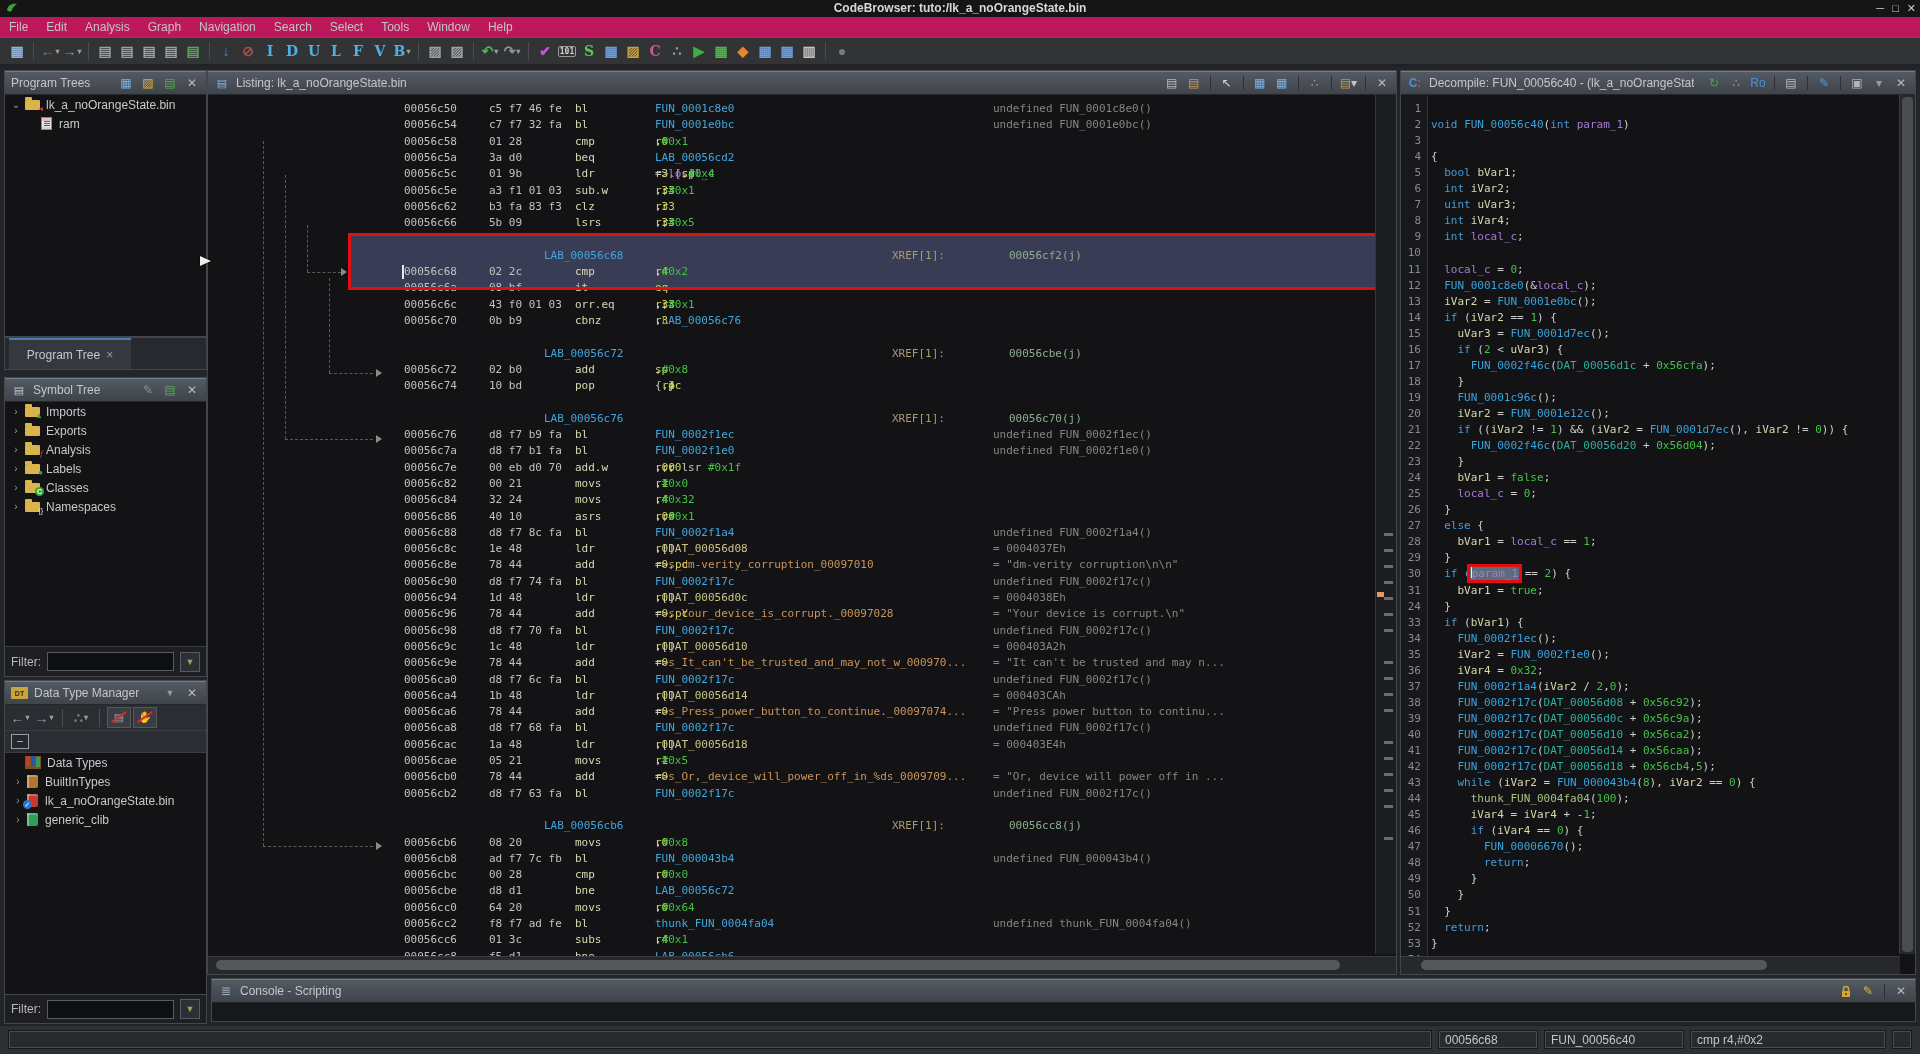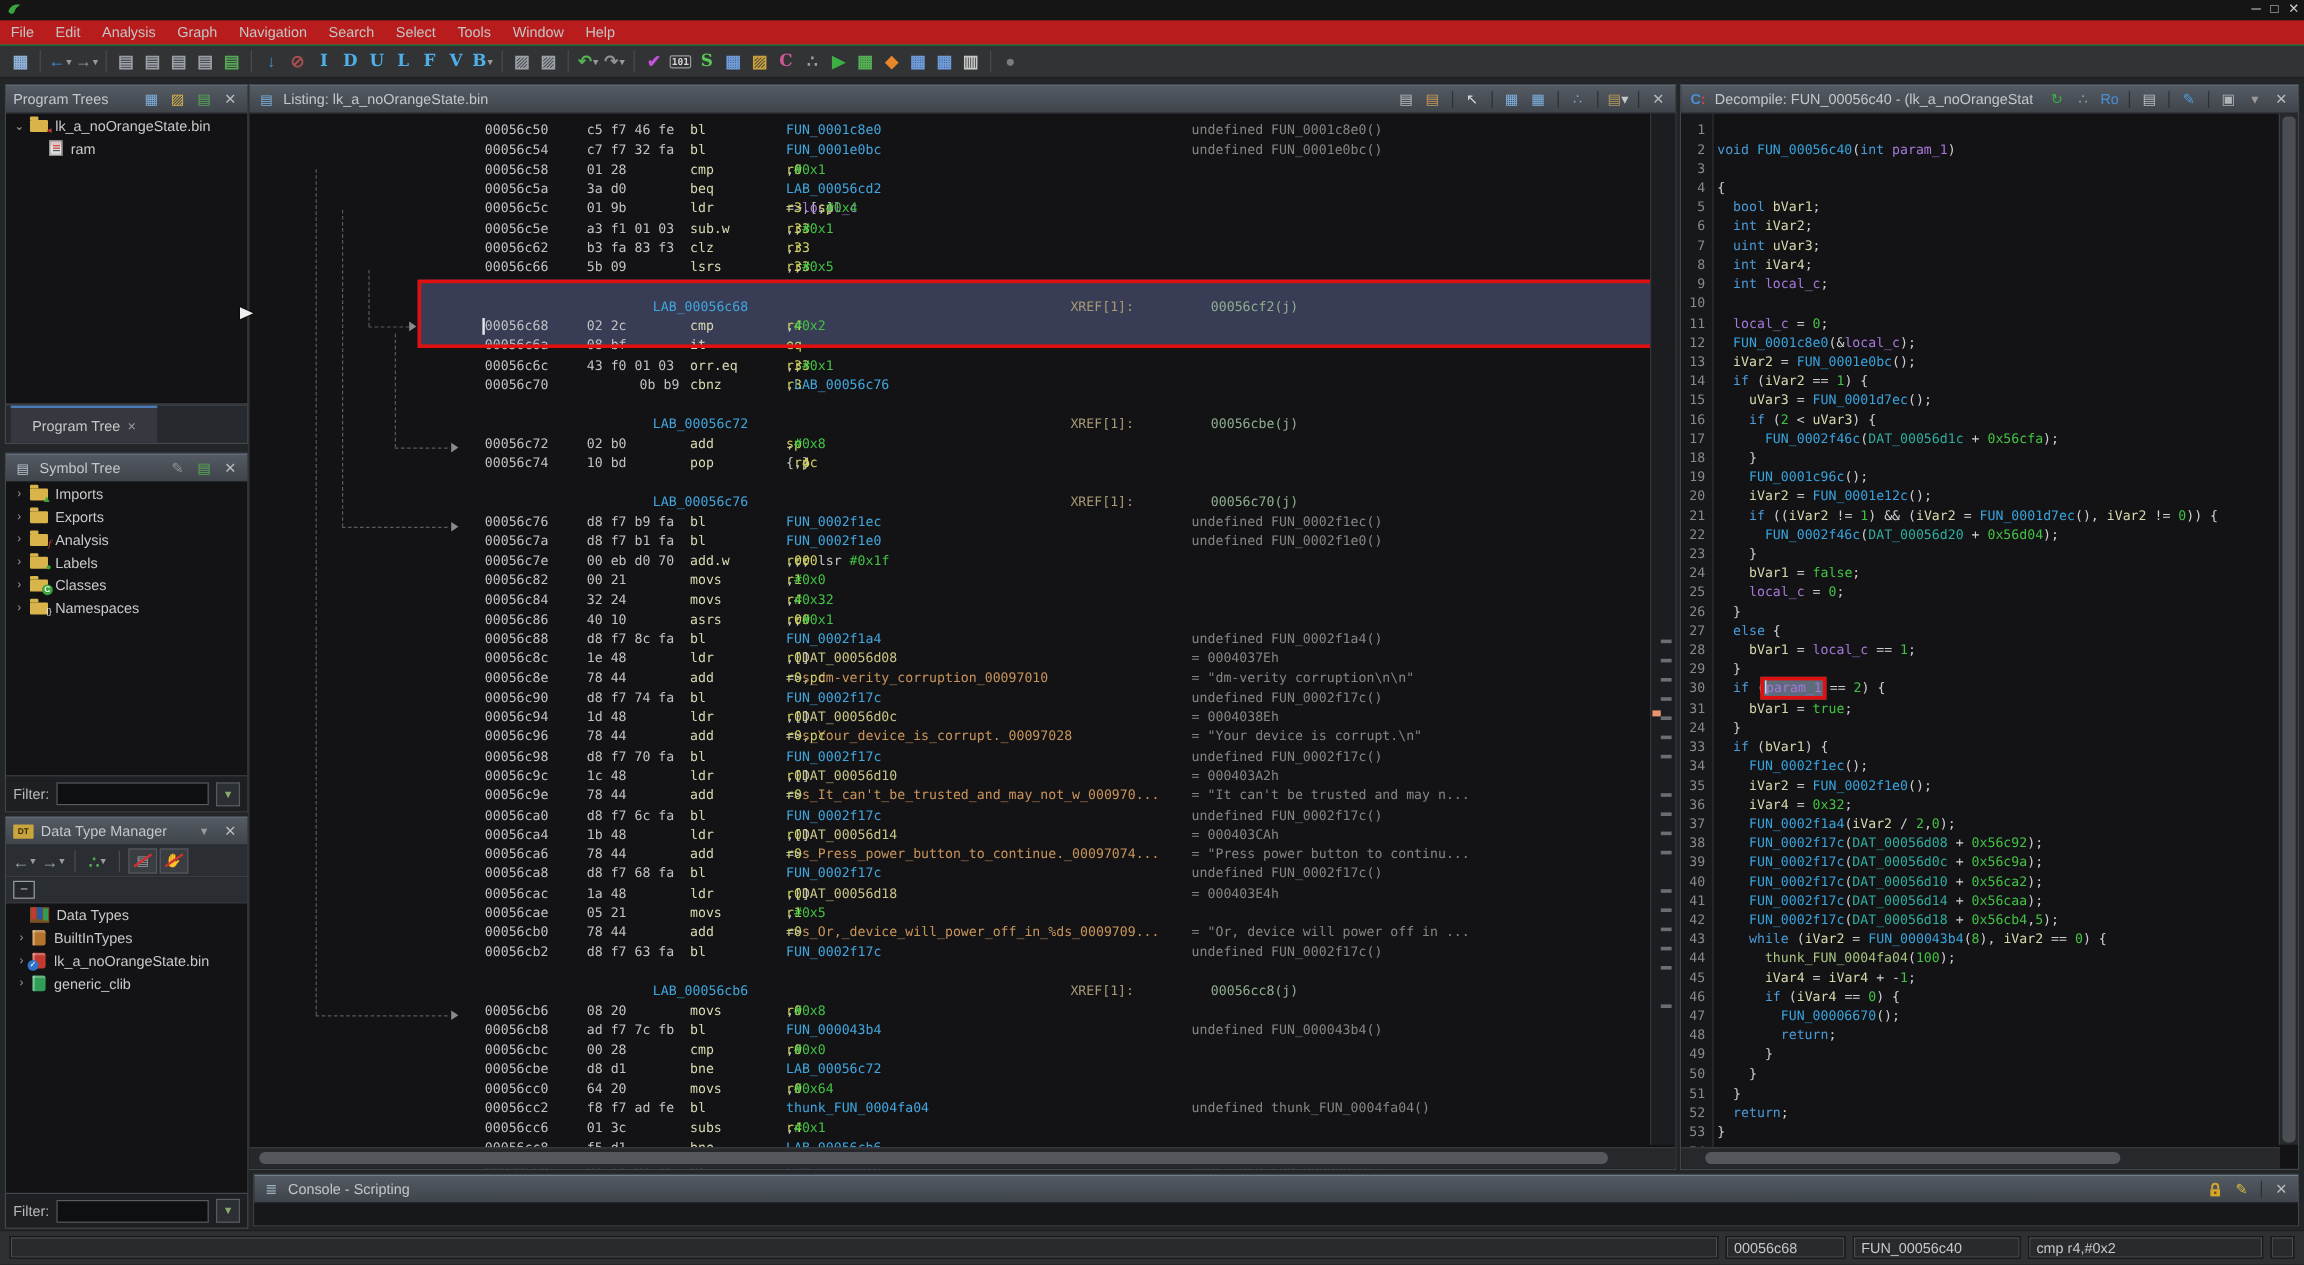--- a/index.html
+++ b/index.html
@@ -5,21 +5,21 @@
   html,body{margin:0;padding:0;background:#101113;}
   #root{position:relative;width:1920px;height:1054px;background:#232629;overflow:hidden;
         font-family:"Liberation Sans",sans-serif;color:#c6c6c6;}
   .mono{font-family:"DejaVu Sans Mono",monospace;}
   
   #titlebar{position:absolute;left:0;top:0;width:100%;height:17px;background:#151515;}
   #title-text{position:absolute;left:0;right:0;top:1px;text-align:center;font-size:12px;font-weight:bold;color:#d8d8d8;}
   #app-icon{position:absolute;left:6px;top:2px;width:12px;height:12px;}
   .winbtns{position:absolute;right:4px;top:0;display:flex;gap:8px;color:#cfcfcf;font-size:11px;line-height:17px;}
   .winbtns span{cursor:default;}
-  #menubar{position:absolute;left:0;top:17px;width:100%;height:20px;background:#b91c1c;border-bottom:2px solid #15803d;display:flex;align-items:center;}
+  #menubar{position:absolute;left:0;top:17px;width:100%;height:20px;background:#be185d;border-bottom:2px solid #15803d;display:flex;align-items:center;}
   .menu-item{padding:0 9px;font-size:12px;color:#c4c4c4;line-height:20px;}
   #toolbar{position:absolute;left:0;top:38px;width:100%;height:28px;background:#313335;border-bottom:2px solid #202124;display:flex;align-items:center;padding-left:6px;box-sizing:border-box;}
   .tbtn{display:inline-flex;align-items:center;justify-content:center;min-width:20px;height:22px;margin:0 1px;font-size:14px;font-weight:bold;}
   .tbtn .caret{font-size:8px;color:#9a9a9a;margin-left:1px;}
   .tsep{width:1px;height:18px;background:#4a4d50;margin:0 5px;}
   .tbox{font-size:8px;border:1px solid #9a9a9a;color:#d5d5d5;padding:0 1px;border-radius:2px;font-family:"DejaVu Sans Mono",monospace;}
   
   .panel{position:absolute;background:#131316;border:1px solid #43464a;box-sizing:border-box;padding-left:16px;}
   .phead{position:absolute;left:0;top:0;right:0;height:24px;background:linear-gradient(#545a62,#3f444b);
          border-top:1px solid #707e8e;border-bottom:1px solid #24282c;display:flex;align-items:center;
@@ -107,20 +107,21 @@
 </style>
 </head>
 <body>
 
 <div id="root">
 
   <div id="titlebar">
     <svg id="app-icon" viewBox="0 0 12 12">
         <path d="M1 8 C2 3 6 1 11 2 C8 4 7 5 6 8 C5 10 3 10 1 8 Z" fill="#3aa53a"></path>
       </svg>
+    <span id="title-text">CodeBrowser: tuto:/lk_a_noOrangeState.bin</span>
     <span class="winbtns">
       <span>─</span>
       <span>□</span>
       <span>✕</span>
     </span>
   </div>
 
   <div id="menubar">
       <span class="menu-item">File</span>
       <span class="menu-item">Edit</span>
@@ -473,21 +474,21 @@
           <div class="lrow mono" style="top: 54.9px; left: 0px; right: 0px;"><span class="c-addr" style="left:196px;">00056c5a</span><span class="c-bytes" style="left:281px;">3a d0</span><span class="c-mn" style="left:367px;">beq</span><span style="left:447px;"><span class="t-ref">LAB_00056cd2</span></span></div>
           <div class="lrow mono" style="top: 71.2px; left: 0px; right: 0px;"><span class="c-addr" style="left:196px;">00056c5c</span><span class="c-bytes" style="left:281px;">01 9b</span><span class="c-mn" style="left:367px;">ldr</span><span style="left:447px;"><span class="t-reg">r3</span>=&gt;<span class="t-prm">local_c</span>,[<span class="t-reg">sp</span>,<span class="t-num">#0x4</span>]</span></div>
           <div class="lrow mono" style="top: 87.5px; left: 0px; right: 0px;"><span class="c-addr" style="left:196px;">00056c5e</span><span class="c-bytes" style="left:281px;">a3 f1 01 03</span><span class="c-mn" style="left:367px;">sub.w</span><span style="left:447px;"><span class="t-reg">r3</span>,<span class="t-reg">r3</span>,<span class="t-num">#0x1</span></span></div>
           <div class="lrow mono" style="top: 103.8px; left: 0px; right: 0px;"><span class="c-addr" style="left:196px;">00056c62</span><span class="c-bytes" style="left:281px;">b3 fa 83 f3</span><span class="c-mn" style="left:367px;">clz</span><span style="left:447px;"><span class="t-reg">r3</span>,<span class="t-reg">r3</span></span></div>
           <div class="lrow mono" style="top: 120.1px; left: 0px; right: 0px;"><span class="c-addr" style="left:196px;">00056c66</span><span class="c-bytes" style="left:281px;">5b 09</span><span class="c-mn" style="left:367px;">lsrs</span><span style="left:447px;"><span class="t-reg">r3</span>,<span class="t-reg">r3</span>,<span class="t-num">#0x5</span></span></div>
           <div class="lrow mono" style="top: 136.4px; left: 0px; right: 0px;"></div>
           <div class="lrow mono" style="top: 152.7px; left: 0px; right: 0px;"><span class="c-lab" style="left:336px;">LAB_00056c68</span><span class="c-xref" style="left:684px;">XREF[1]:</span><span class="c-xaddr" style="left:801px;">00056cf2(j)</span></div>
           <div class="lrow mono" style="top: 169px; left: 0px; right: 0px;"><span class="c-addr" style="left:196px;">00056c68</span><span class="c-bytes" style="left:281px;">02 2c</span><span class="c-mn" style="left:367px;">cmp</span><span style="left:447px;"><span class="t-reg">r4</span>,<span class="t-num">#0x2</span></span></div>
           <div class="lrow mono" style="top: 185.3px; left: 0px; right: 0px;"><span class="c-addr" style="left:196px;">00056c6a</span><span class="c-bytes" style="left:281px;">08 bf</span><span class="c-mn" style="left:367px;">it</span><span style="left:447px;"><span class="t-reg">eq</span></span></div>
           <div class="lrow mono" style="top: 201.6px; left: 0px; right: 0px;"><span class="c-addr" style="left:196px;">00056c6c</span><span class="c-bytes" style="left:281px;">43 f0 01 03</span><span class="c-mn" style="left:367px;">orr.eq</span><span style="left:447px;"><span class="t-reg">r3</span>,<span class="t-reg">r3</span>,<span class="t-num">#0x1</span></span></div>
-          <div class="lrow mono" style="top: 217.9px; left: 0px; right: 0px;"><span class="c-addr" style="left:196px;">00056c70</span><span class="c-bytes" style="left:281px;margin-left:44px;">0b b9</span><span class="c-mn" style="left:367px;">cbnz</span><span style="left:447px;"><span class="t-reg">r3</span>,<span class="t-ref">LAB_00056c76</span></span></div>
+          <div class="lrow mono" style="top: 217.9px; left: 0px; right: 0px;"><span class="c-addr" style="left:196px;">00056c70</span><span class="c-bytes" style="left:281px;">0b b9</span><span class="c-mn" style="left:367px;">cbnz</span><span style="left:447px;"><span class="t-reg">r3</span>,<span class="t-ref">LAB_00056c76</span></span></div>
           <div class="lrow mono" style="top: 234.2px; left: 0px; right: 0px;"></div>
           <div class="lrow mono" style="top: 250.5px; left: 0px; right: 0px;"><span class="c-lab" style="left:336px;">LAB_00056c72</span><span class="c-xref" style="left:684px;">XREF[1]:</span><span class="c-xaddr" style="left:801px;">00056cbe(j)</span></div>
           <div class="lrow mono" style="top: 266.8px; left: 0px; right: 0px;"><span class="c-addr" style="left:196px;">00056c72</span><span class="c-bytes" style="left:281px;">02 b0</span><span class="c-mn" style="left:367px;">add</span><span style="left:447px;"><span class="t-reg">sp</span>,<span class="t-num">#0x8</span></span></div>
           <div class="lrow mono" style="top: 283.1px; left: 0px; right: 0px;"><span class="c-addr" style="left:196px;">00056c74</span><span class="c-bytes" style="left:281px;">10 bd</span><span class="c-mn" style="left:367px;">pop</span><span style="left:447px;">{<span class="t-reg">r4</span>,<span class="t-reg">pc</span>}</span></div>
           <div class="lrow mono" style="top: 299.4px; left: 0px; right: 0px;"></div>
           <div class="lrow mono" style="top: 315.7px; left: 0px; right: 0px;"><span class="c-lab" style="left:336px;">LAB_00056c76</span><span class="c-xref" style="left:684px;">XREF[1]:</span><span class="c-xaddr" style="left:801px;">00056c70(j)</span></div>
           <div class="lrow mono" style="top: 332px; left: 0px; right: 0px;"><span class="c-addr" style="left:196px;">00056c76</span><span class="c-bytes" style="left:281px;">d8 f7 b9 fa</span><span class="c-mn" style="left:367px;">bl</span><span style="left:447px;"><span class="t-ref">FUN_0002f1ec</span></span><span class="c-cmt" style="left:785px;">undefined FUN_0002f1ec()</span></div>
           <div class="lrow mono" style="top: 348.3px; left: 0px; right: 0px;"><span class="c-addr" style="left:196px;">00056c7a</span><span class="c-bytes" style="left:281px;">d8 f7 b1 fa</span><span class="c-mn" style="left:367px;">bl</span><span style="left:447px;"><span class="t-ref">FUN_0002f1e0</span></span><span class="c-cmt" style="left:785px;">undefined FUN_0002f1e0()</span></div>
           <div class="lrow mono" style="top: 364.6px; left: 0px; right: 0px;"><span class="c-addr" style="left:196px;">00056c7e</span><span class="c-bytes" style="left:281px;">00 eb d0 70</span><span class="c-mn" style="left:367px;">add.w</span><span style="left:447px;"><span class="t-reg">r0</span>,<span class="t-reg">r0</span>,<span class="t-reg">r0</span>, lsr <span class="t-num">#0x1f</span></span></div>
           <div class="lrow mono" style="top: 380.9px; left: 0px; right: 0px;"><span class="c-addr" style="left:196px;">00056c82</span><span class="c-bytes" style="left:281px;">00 21</span><span class="c-mn" style="left:367px;">movs</span><span style="left:447px;"><span class="t-reg">r1</span>,<span class="t-num">#0x0</span></span></div>

